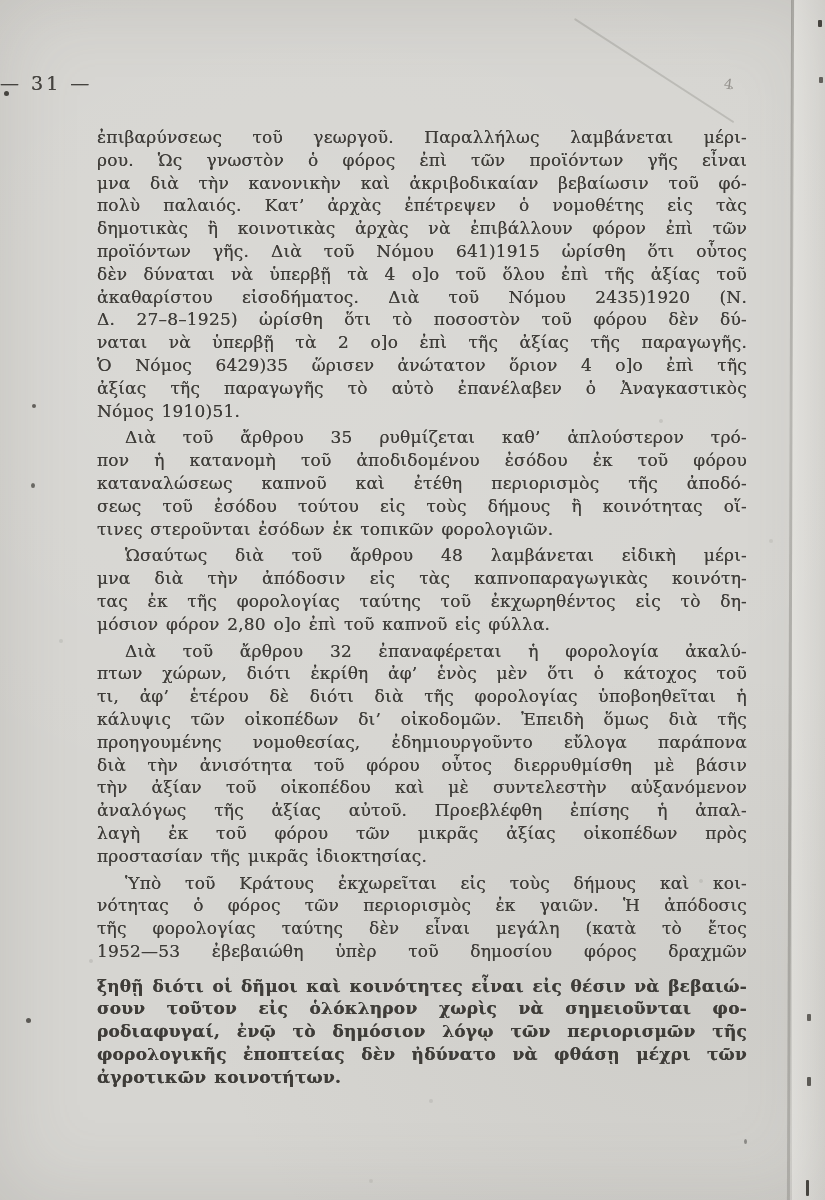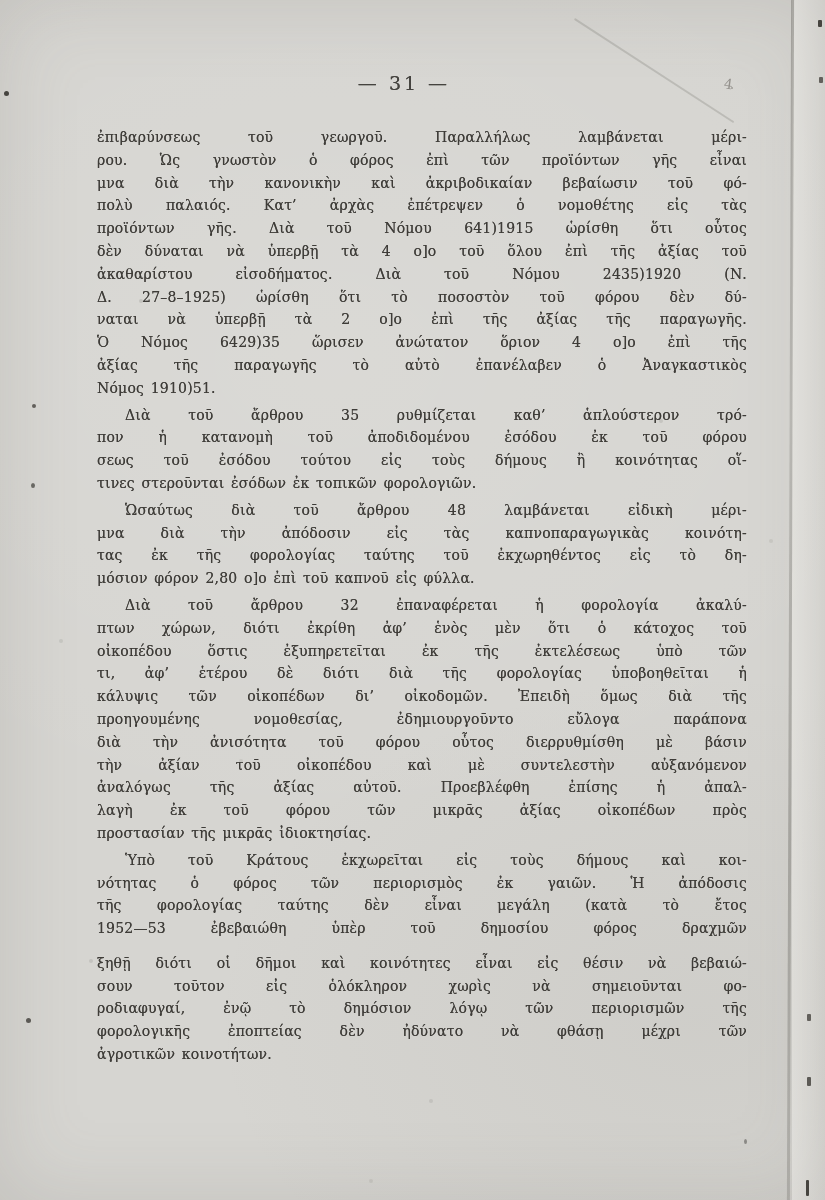--- a/index.html
+++ b/index.html
@@ -18,41 +18,40 @@
       #d6d5d1;
     box-shadow: inset 0 0 80px rgba(110,108,100,0.18);
     font-family: "DejaVu Serif", "DejaVu Sans", serif;
     color: #3e3c38;
   }
   .page-number {
     position: absolute;
     top: 72px;
     left: 0;
     width: 760px;
-    text-align: center;
+    text-align: left;
     font-size: 19px;
     letter-spacing: 3px;
     color: #45433f;
     text-shadow: 0 0 0.6px rgba(62,60,56,0.85);
-    margin-left: 24px;
   }
   .text-block {
     position: absolute;
     top: 126px;
     left: 97px;
     width: 650px;
-    font-size: 14px;
+    font-size: 17px;
     line-height: 22.8px;
     word-spacing: 2px;
     letter-spacing: 0.2px;
     text-shadow: 0 0 0.6px rgba(62,60,56,0.8);
   }
   .para { margin: 0; }
   .para + .para { margin-top: 4px; }
-  .para.gap { margin-top: 12px; }
+  .para.gap { margin-top: 12px; font-weight: bold; }
   .para.indent .line:first-child { text-indent: 28px; }
   .line { text-align: justify; text-align-last: left; }
   .line.just { text-align-last: justify; }
 
   
   .crease {
     position: absolute;
     top: 0;
     left: 789px;
     width: 3px;
@@ -125,45 +124,46 @@
   <div class="page-number">— 31 —</div>
 
   <div class="margin-mark">4</div>
 
   <main class="text-block">
       <div class="para">
         <div class="line just">ἐπιβαρύνσεως τοῦ γεωργοῦ. Παραλλήλως λαμβάνεται μέρι-</div>
         <div class="line just">ρου. Ὡς γνωστὸν ὁ φόρος ἐπὶ τῶν προϊόντων γῆς εἶναι</div>
         <div class="line just">μνα διὰ τὴν κανονικὴν καὶ ἀκριβοδικαίαν βεβαίωσιν τοῦ φό-</div>
         <div class="line just">πολὺ παλαιός. Κατ’ ἀρχὰς ἐπέτρεψεν ὁ νομοθέτης εἰς τὰς</div>
+        <div class="line just">δημοτικὰς ἢ κοινοτικὰς ἀρχὰς νὰ ἐπιβάλλουν φόρον ἐπὶ τῶν</div>
         <div class="line just">προϊόντων γῆς. Διὰ τοῦ Νόμου 641)1915 ὡρίσθη ὅτι οὗτος</div>
         <div class="line just">δὲν δύναται νὰ ὑπερβῇ τὰ 4 ο]ο τοῦ ὅλου ἐπὶ τῆς ἀξίας τοῦ</div>
         <div class="line just">ἀκαθαρίστου εἰσοδήματος. Διὰ τοῦ Νόμου 2435)1920 (Ν.</div>
         <div class="line just">Δ. 27–8–1925) ὡρίσθη ὅτι τὸ ποσοστὸν τοῦ φόρου δὲν δύ-</div>
         <div class="line just">ναται νὰ ὑπερβῇ τὰ 2 ο]ο ἐπὶ τῆς ἀξίας τῆς παραγωγῆς.</div>
         <div class="line just">Ὁ Νόμος 6429)35 ὥρισεν ἀνώτατον ὅριον 4 ο]ο ἐπὶ τῆς</div>
         <div class="line just">ἀξίας τῆς παραγωγῆς τὸ αὐτὸ ἐπανέλαβεν ὁ Ἀναγκαστικὸς</div>
         <div class="line">Νόμος 1910)51.</div>
       </div>
       <div class="para indent">
         <div class="line just">Διὰ τοῦ ἄρθρου 35 ρυθμίζεται καθ’ ἁπλούστερον τρό-</div>
         <div class="line just">πον ἡ κατανομὴ τοῦ ἀποδιδομένου ἐσόδου ἐκ τοῦ φόρου</div>
+        <div class="line just">καταναλώσεως καπνοῦ καὶ ἐτέθη περιορισμὸς τῆς ἀποδό-</div>
         <div class="line just">σεως τοῦ ἐσόδου τούτου εἰς τοὺς δήμους ἢ κοινότητας οἵ-</div>
         <div class="line">τινες στεροῦνται ἐσόδων ἐκ τοπικῶν φορολογιῶν.</div>
       </div>
       <div class="para indent">
         <div class="line just">Ὡσαύτως διὰ τοῦ ἄρθρου 48 λαμβάνεται εἰδικὴ μέρι-</div>
         <div class="line just">μνα διὰ τὴν ἀπόδοσιν εἰς τὰς καπνοπαραγωγικὰς κοινότη-</div>
         <div class="line just">τας ἐκ τῆς φορολογίας ταύτης τοῦ ἐκχωρηθέντος εἰς τὸ δη-</div>
         <div class="line">μόσιον φόρον 2,80 ο]ο ἐπὶ τοῦ καπνοῦ εἰς φύλλα.</div>
       </div>
       <div class="para indent">
         <div class="line just">Διὰ τοῦ ἄρθρου 32 ἐπαναφέρεται ἡ φορολογία ἀκαλύ-</div>
         <div class="line just">πτων χώρων, διότι ἐκρίθη ἀφ’ ἑνὸς μὲν ὅτι ὁ κάτοχος τοῦ</div>
-        <div class="line just">οἰκοπέδου ὅστις ἐξυπηρετεῖται ἐκ τῆς ἐκτελέσεως ὑπὸ τῶν</div>
         <div class="line just">τι, ἀφ’ ἑτέρου δὲ διότι διὰ τῆς φορολογίας ὑποβοηθεῖται ἡ</div>
         <div class="line just">κάλυψις τῶν οἰκοπέδων δι’ οἰκοδομῶν. Ἐπειδὴ ὅμως διὰ τῆς</div>
         <div class="line just">προηγουμένης νομοθεσίας, ἐδημιουργοῦντο εὔλογα παράπονα</div>
         <div class="line just">διὰ τὴν ἀνισότητα τοῦ φόρου οὗτος διερρυθμίσθη μὲ βάσιν</div>
         <div class="line just">τὴν ἀξίαν τοῦ οἰκοπέδου καὶ μὲ συντελεστὴν αὐξανόμενον</div>
         <div class="line just">ἀναλόγως τῆς ἀξίας αὐτοῦ. Προεβλέφθη ἐπίσης ἡ ἀπαλ-</div>
         <div class="line just">λαγὴ ἐκ τοῦ φόρου τῶν μικρᾶς ἀξίας οἰκοπέδων πρὸς</div>
         <div class="line">προστασίαν τῆς μικρᾶς ἰδιοκτησίας.</div>
       </div>
       <div class="para indent">

